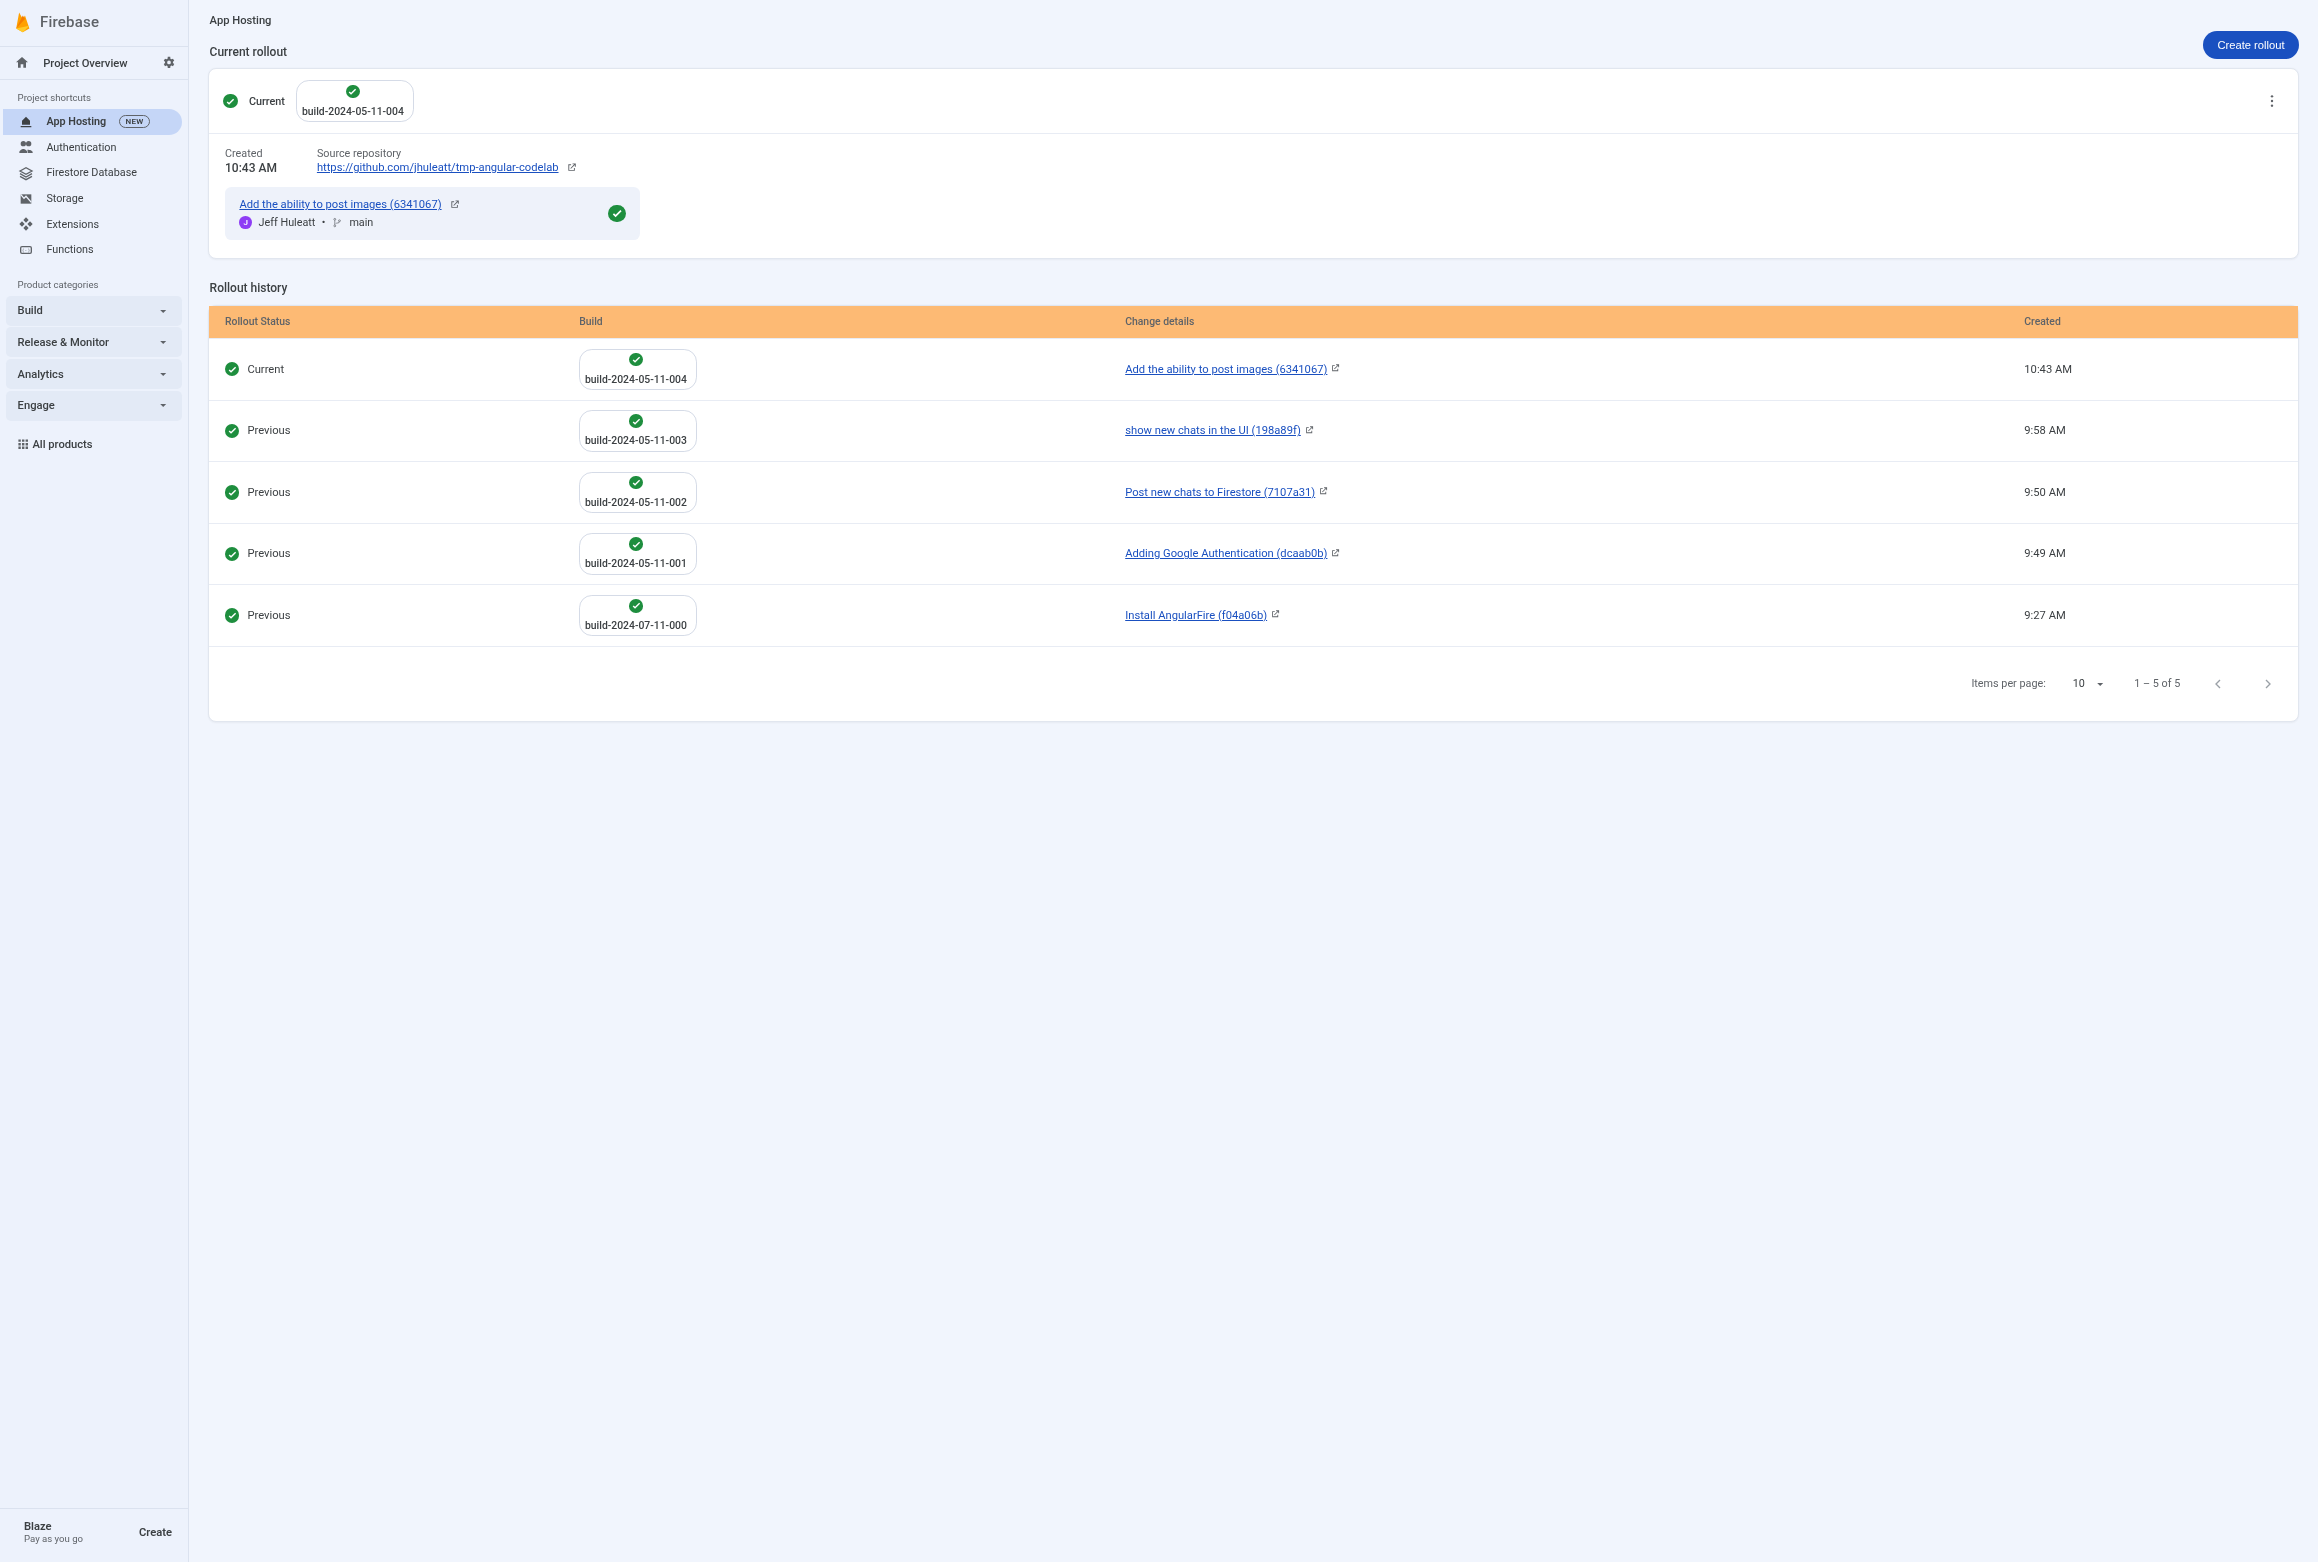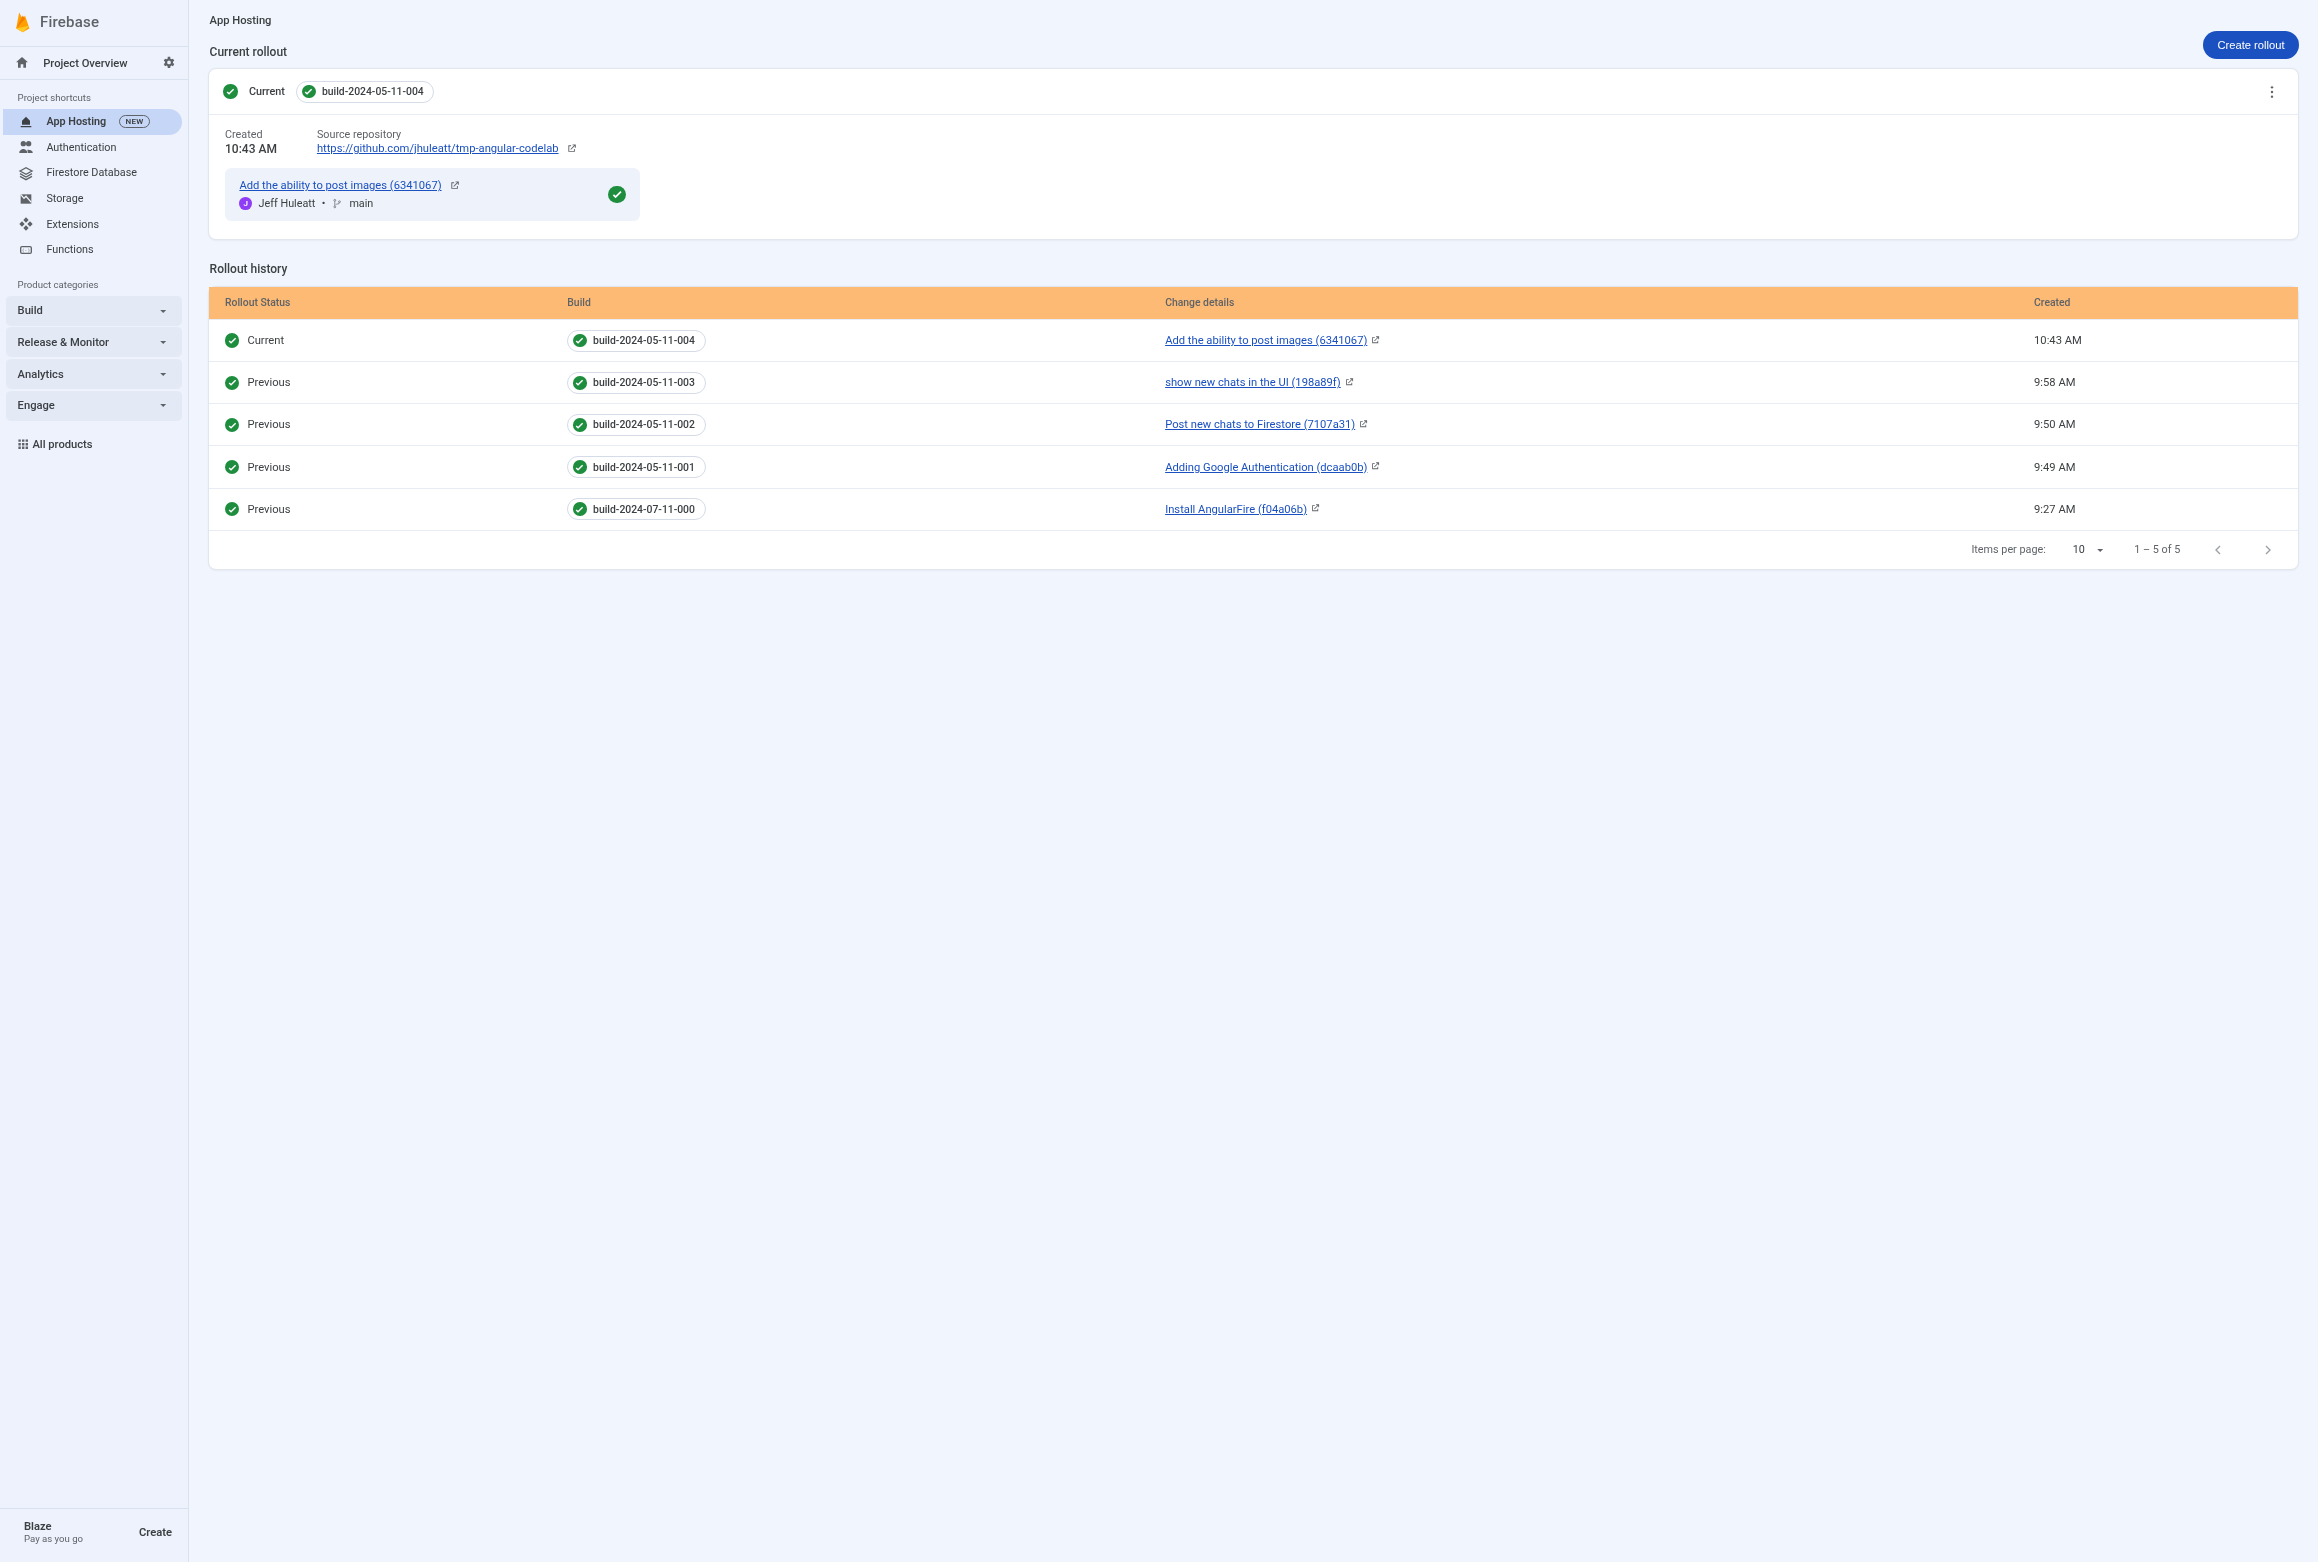--- a/index.html
+++ b/index.html
@@ -129,21 +129,21 @@
   .cr-head .left { display: flex; align-items: center; gap: 11.2px; }
   .status-dot {
     width: 14.4px; height: 14.4px; border-radius: 50%; background: #1e8e3e;
     display:inline-flex; align-items:center; justify-content:center;
   }
   .status-dot svg { width: 8.8px; height: 8.8px; color:#fff; }
   .cr-status { font-size: 10.8px; font-weight: 500; color: #3c4043; }
   .build-chip {
     display: inline-flex; align-items: center; gap: 6.4px;
     border: 0.8px solid #d5dbe7; border-radius: 12.8px; padding: 3.2px 9.6px 3.2px 4.8px;
-    font-size: 10.4px; font-weight: 500; color: #3c4043; background:#fff;
+    font-size: 10.4px; font-weight: 500; color: #3c4043; background:#fff;flex-direction:column;
   }
   .build-chip .status-dot { width: 13.6px; height: 13.6px; }
   .kebab { color: #5f6368; cursor:pointer; padding:3.2px; border-radius:50%; }
   .cr-col { flex: 0 0 auto; }
   .lbl { font-size: 10.8px; color: #5f6368; margin-bottom: 1.6px; }
   .val { font-size: 12px; color: #3c4043; font-weight: 500; white-space: nowrap;}
   .link-row a { font-size: 11.2px; }
   .ext { margin-left: 4.8px; vertical-align: -1.6px; }
 
   .commit-box {
@@ -177,21 +177,21 @@
     background:#fdba74; padding: 9.6px 16px;
   }
   table.hist tbody td {
     padding: 9.6px 16px; border-top:0.8px solid #e8ecf4; font-size:11.2px; color:#3c4043;
     white-space:nowrap;
   }
   .rs-cell{display:flex;align-items:center;gap:8px;}
   .link-text a{font-size:11.2px;}
 
   .pager{
-    border-top:0.8px solid #e8ecf4; padding: 8px 19px;
+    border-top:0.8px solid #e8ecf4; padding: 26px 19px;
     display:flex; align-items:center; justify-content:flex-end; gap: 27px;
     color:#5f6368; font-size:10.8px;
   }
   .pp-sel{display:flex;align-items:center;gap:8px;color:#3c4043;}
   .pager .arrow{color:#9aa0a6; padding:3.2px; cursor:pointer;}
 
   svg{display:block;}
 </style>
 </head>
 <body>

